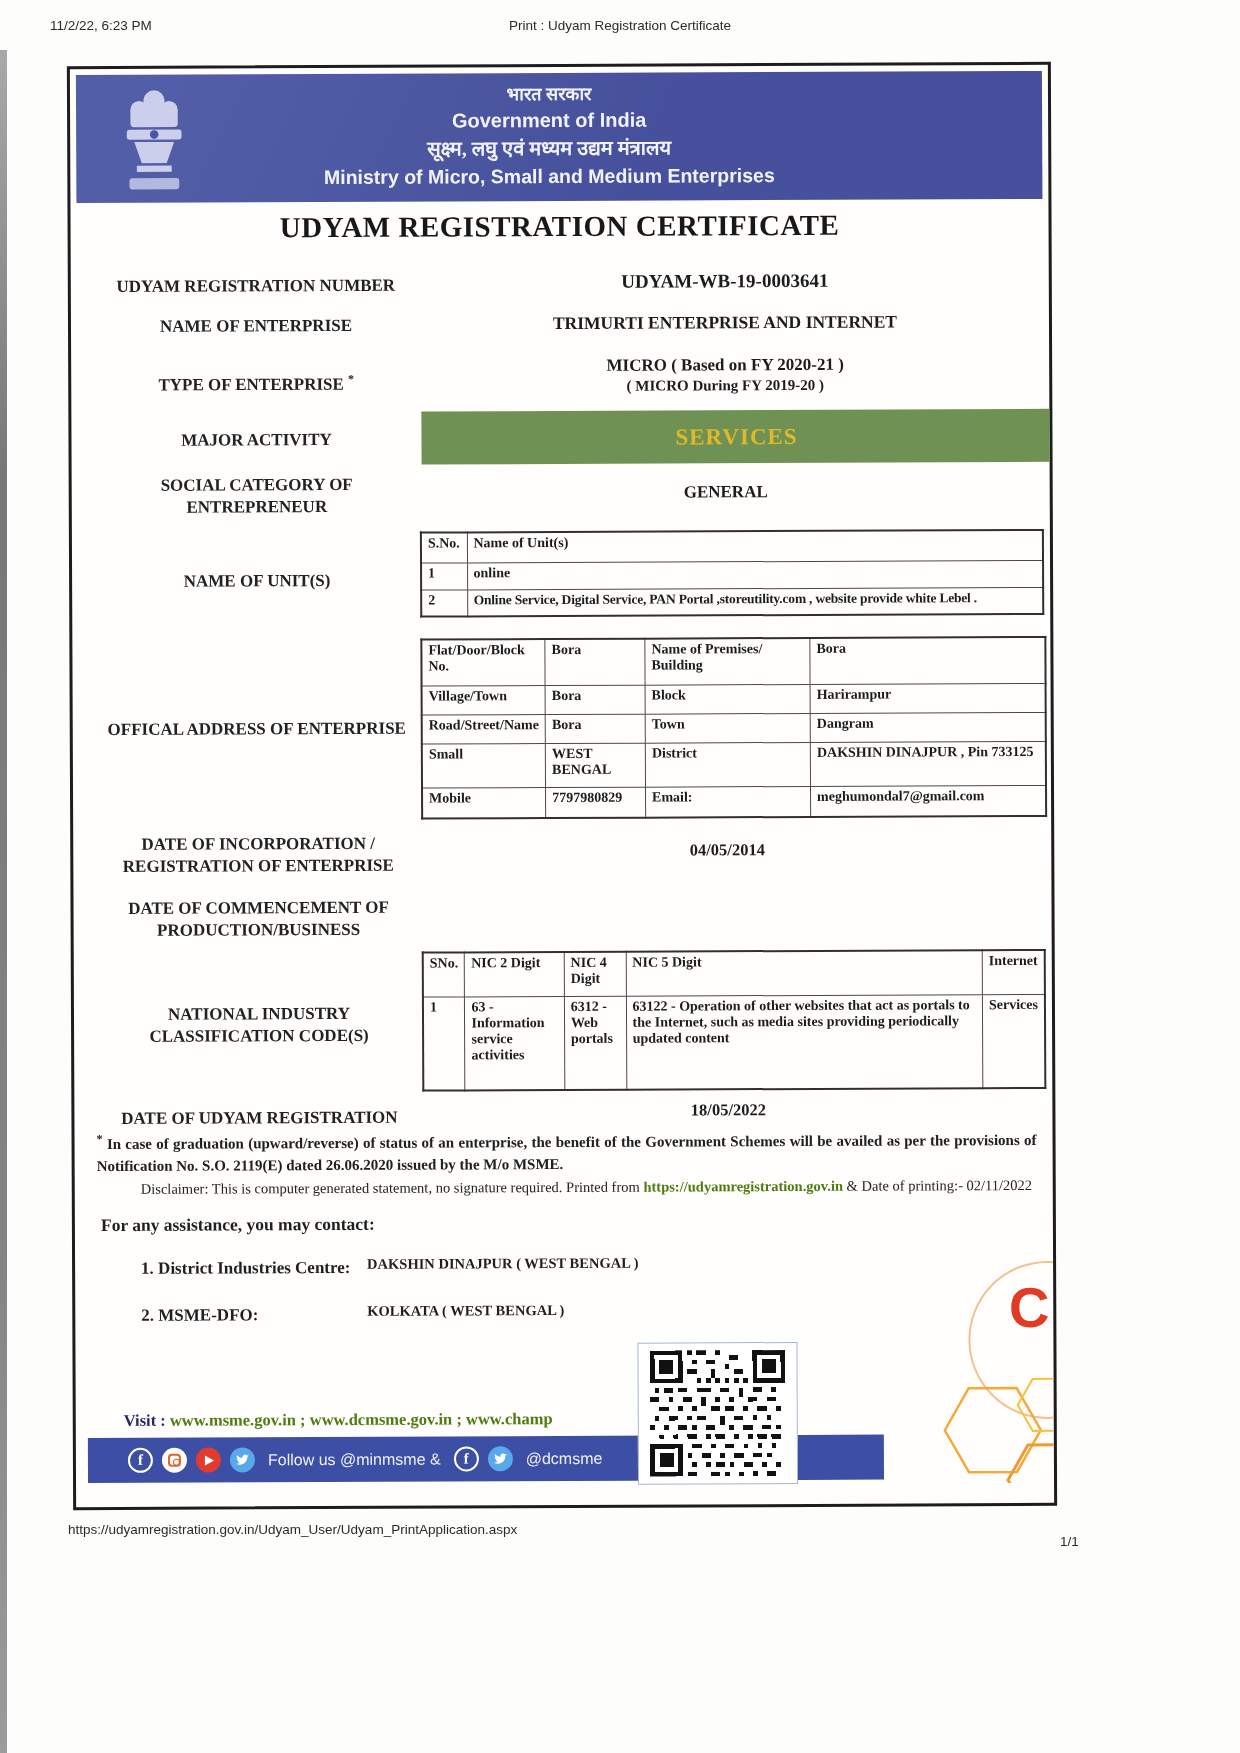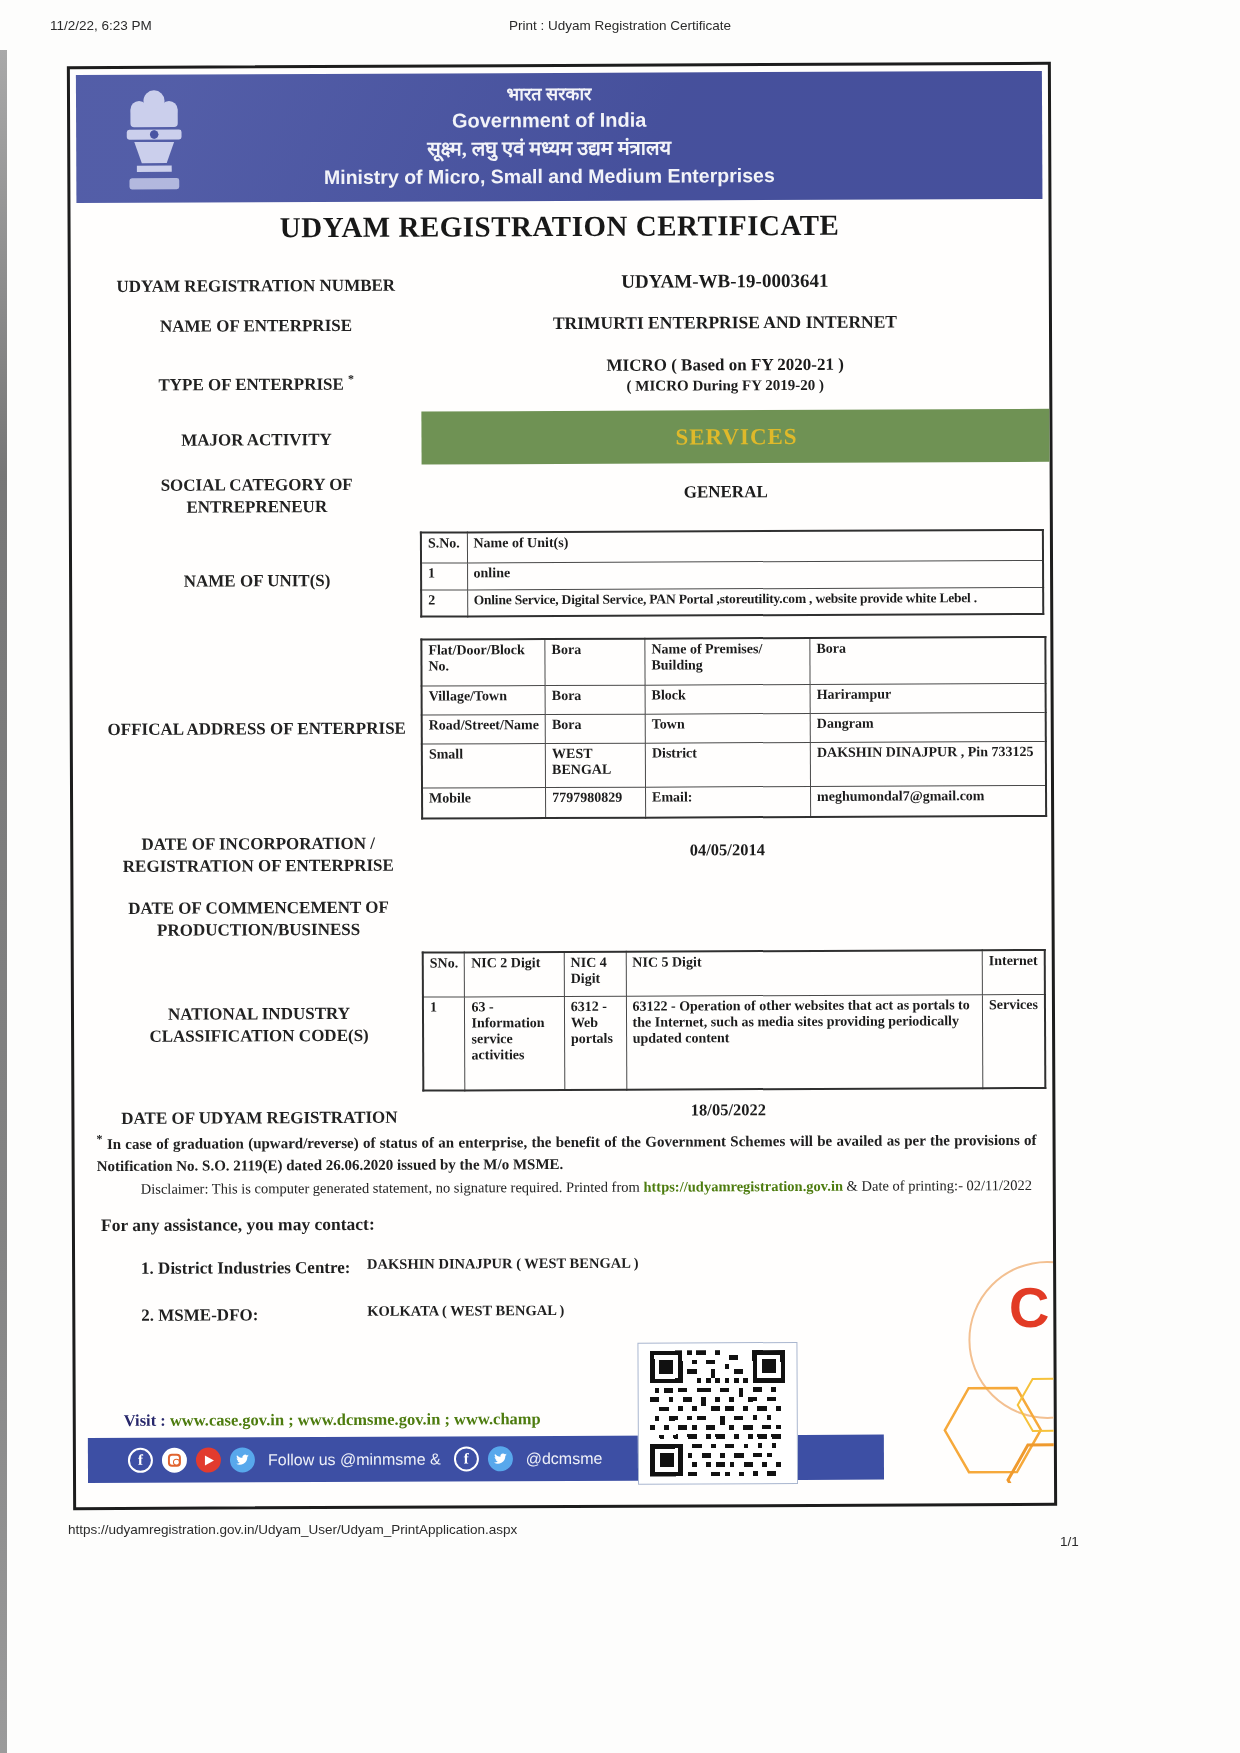--- a/index.html
+++ b/index.html
@@ -268,21 +268,21 @@
       <span>Disclaimer: This is computer generated statement, no signature required. Printed from </span><a class="link-red">https://udyamregistration.gov.in</a><span> &amp; Date of printing:- 02/11/2022</span>
     </div>
 
     <div class="assist-h">For any assistance, you may contact:</div>
     <div class="assist-lbl" style="top:1190px;">1. District Industries Centre:</div>
     <div class="assist-val" style="top:1188px;">DAKSHIN DINAJPUR ( WEST BENGAL )</div>
     <div class="assist-lbl" style="top:1237px;">2. MSME-DFO:</div>
     <div class="assist-val" style="top:1235px;">KOLKATA ( WEST BENGAL )</div>
 
     <div class="visit-line">
-      <span class="dark">Visit : </span><a class="link-red">www.case.gov.in</a><span class="link-red"> ; </span><a class="link-red">www.dcmsme.gov.in</a><span class="link-red"> ; </span><a class="link-red">www.champ</a>
+      <span class="dark">Visit : </span><a class="link-red">www.msme.gov.in</a><span class="link-red"> ; </span><a class="link-red">www.dcmsme.gov.in</a><span class="link-red"> ; </span><a class="link-red">www.champ</a>
     </div>
 
     <div class="social-bar">
       <span class="icon-c fb">f</span>
       <span class="icon-c ig">
           <span class="ig-sq"></span>
         </span>
       <span class="icon-c yt">
           <span class="yt-tri"></span>
         </span>

